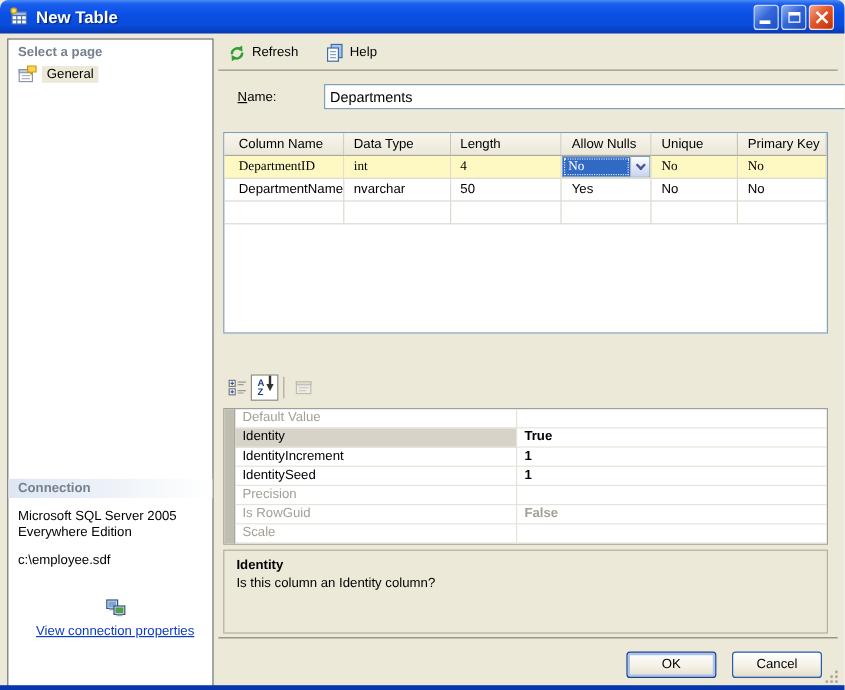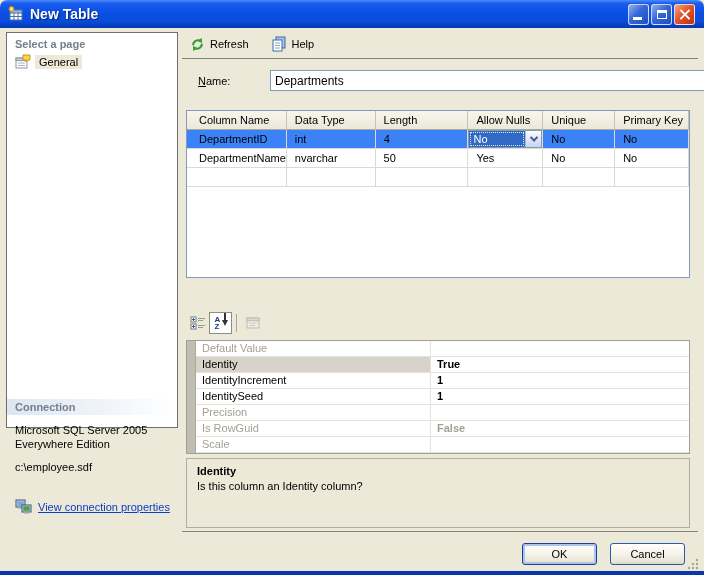--- a/index.html
+++ b/index.html
@@ -27,31 +27,31 @@
   .winbtn-min, .winbtn-max { background:linear-gradient(135deg,#8fb0ef 0%,#3567d8 45%,#1c4fc4 100%); }
   .winbtn-min { left:628px; } .winbtn-max { left:651px; }
   .winbtn-close { left:674px; background:linear-gradient(135deg,#f5a686 0%,#e1562b 45%,#c03008 100%); }
   .glyph-min { position:absolute; left:4px; bottom:4px; width:9px; height:3px; background:#fff; }
   .glyph-max { position:absolute; left:5px; top:5px; width:10px; height:9px;
     border:1px solid #fff; border-top:3px solid #fff; }
   .glyph-x { position:absolute; left:9px; top:3px; width:2px; height:13px; background:#fff; transform:rotate(45deg); }
   .glyph-x2{ transform:rotate(-45deg); }
 
   
-  .left-panel { position:absolute; left:6px; top:32px; width:172px; height:396px;
+  .left-panel { position:absolute; left:6px; top:32px; width:172px; height:544px;
     background:#fff; border:1px solid #6e6e6e; }
   .panel-header { font-weight:bold; color:#75808f; padding:5px 8px 2px 8px; }
   .page-item { display:flex; align-items:center; gap:4px; padding:2px 4px 2px 8px; cursor:default; }
   .page-item-label { background:#ece9d8; padding:1px 4px; }
   .connection-section { position:absolute; left:0; right:0; top:366px; }
   .connection-header { font-weight:bold; color:#75808f; padding:2px 8px;
     background:linear-gradient(90deg,#dde6f2,#ffffff); }
   .conn-server { padding:8px 8px 0 8px; line-height:14px; }
   .conn-file { padding:10px 8px 0 8px; }
-  .conn-link-row { display:flex; align-items:center; gap:6px; margin:26px 0 0 8px; }
+  .conn-link-row { display:flex; align-items:center; gap:6px; margin:26px 0 0 8px;flex-direction:column; }
   .conn-link { color:#0b3cc2; text-decoration:underline; cursor:pointer; }
 
   
   .toolbar { position:absolute; left:182px; top:30px; width:516px; height:29px;
     background:#ece9d8; border-bottom:1px solid #848278; display:flex; align-items:center; gap:22px;
     padding-left:8px; }
   .tool-item { display:flex; align-items:center; gap:5px; cursor:default; }
 
   
   .content { position:absolute; left:182px; top:59px; width:516px; height:473px;
@@ -64,21 +64,21 @@
   
   .grid { position:absolute; left:4px; top:51px; width:504px; height:168px;
     background:#fff; border:1px solid #7f9db9; overflow:hidden; }
   .grid-row { display:flex; }
   .grid-head .cell { background:linear-gradient(#f8f6ec,#ebe8d9); border-right:1px solid #c6c3b5;
     border-bottom:1px solid #aca899; height:19px; line-height:18px; }
   .cell { padding-left:8px; overflow:hidden; white-space:nowrap; }
   .cell.c0 { width:100px; padding-left:12px; } .cell.c1 { width:89px; } .cell.c2 { width:93px; }
   .cell.c3 { width:75px; } .cell.c4 { width:72px; } .cell.c5 { width:74px; }
   .grid-data .cell { height:19px; line-height:18px; border-right:1px solid #dcd9cf; border-bottom:1px solid #dcd9cf; }
-  .row-selected .cell { background:#3b82f6; }
+  .row-selected .cell { background:#fef9c3;font-family:Liberation Serif, serif; }
   .cell-combo { padding:0; position:relative; }
   .combo { position:absolute; inset:0; border:1px solid #7f9db9; background:#fff; display:flex; }
   .combo-sel { flex:1; background:#316ac5; color:#fff; padding:0 4px; line-height:16px;
     outline:1px dotted #dce6f5; outline-offset:-2px; }
   .combo-btn { width:16px; background:linear-gradient(180deg,#fefefe,#e2e7f6 50%,#c9d4ef);
     border-left:1px solid #aab8d0; display:flex; align-items:center; justify-content:center; }
   .chevron { width:6px; height:6px; border-right:2px solid #44549a; border-bottom:2px solid #44549a;
     transform:rotate(45deg) translate(-1px,-1px); }
 
   

